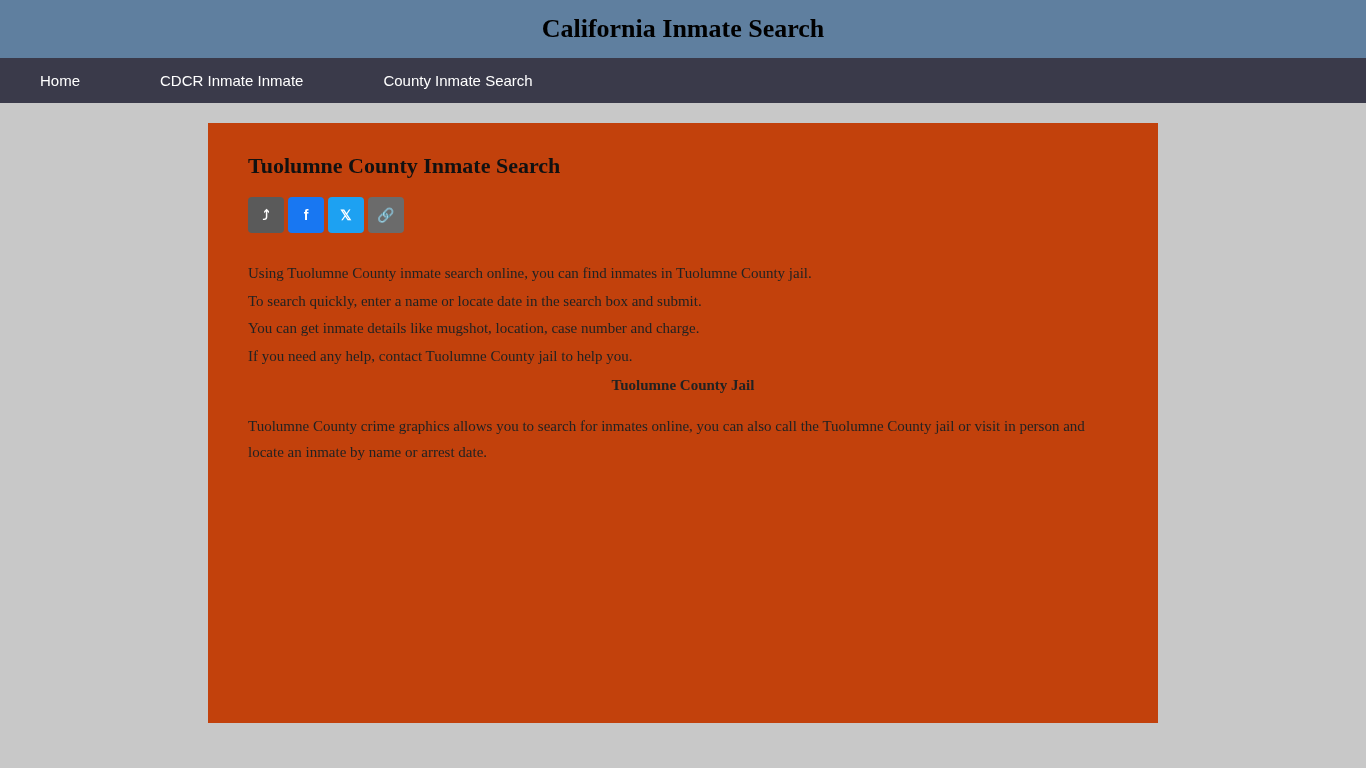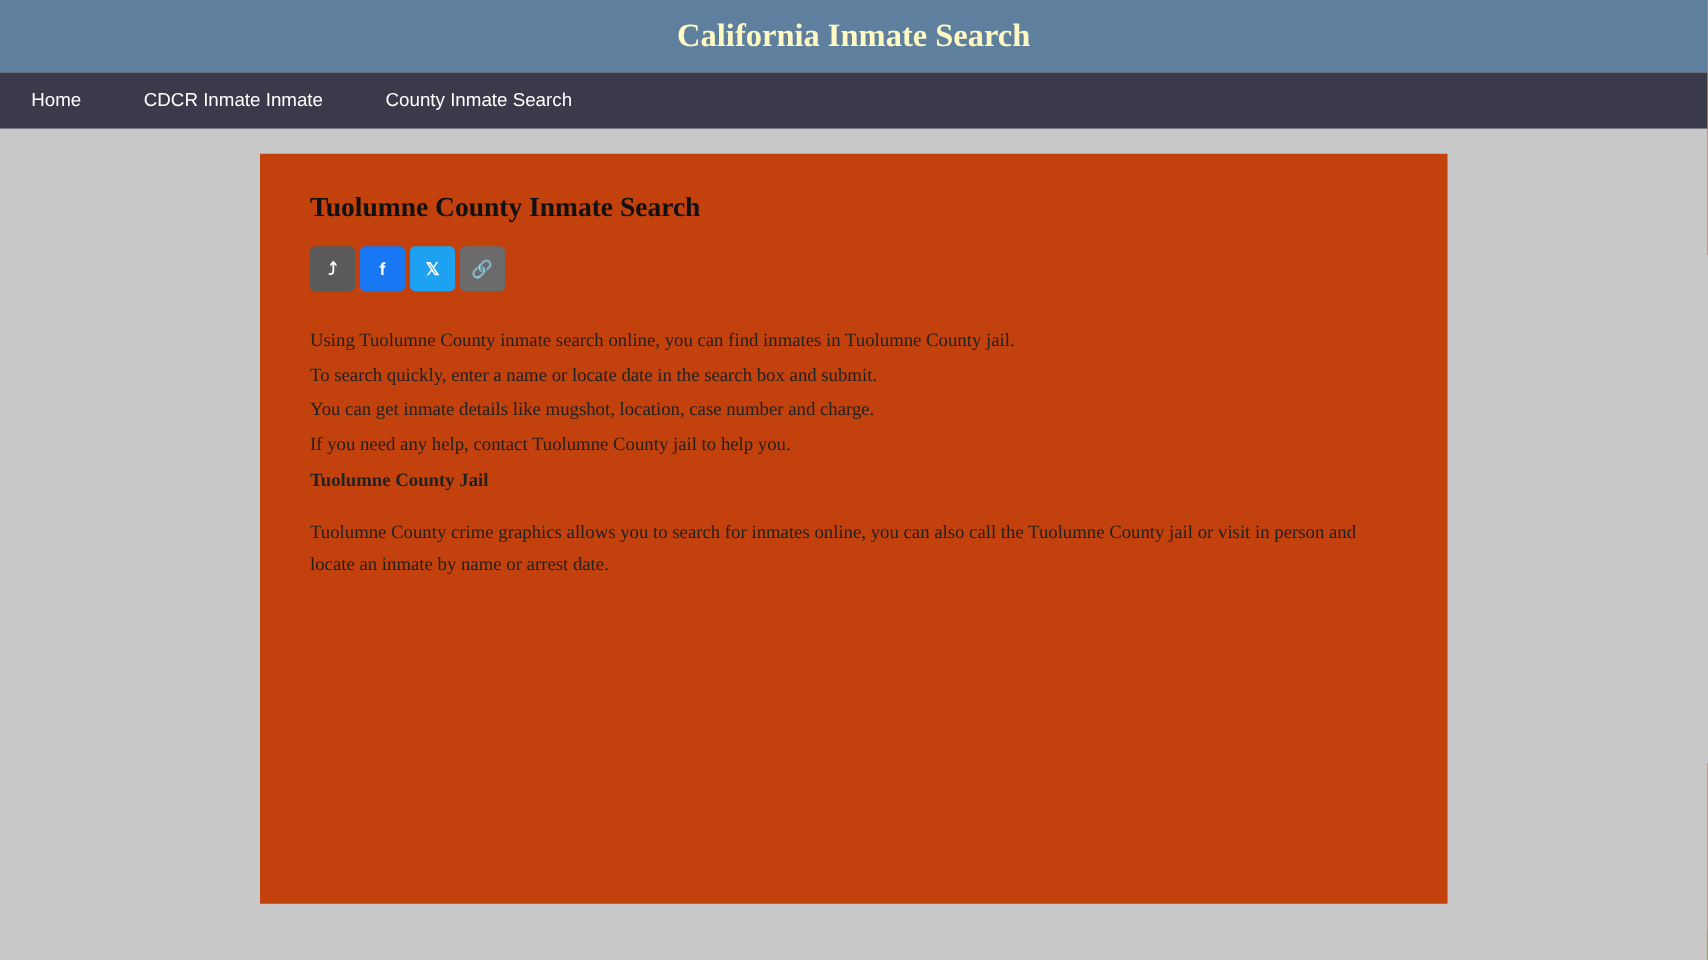--- a/index.html
+++ b/index.html
@@ -23,37 +23,37 @@
     }
 
     
     .site-header {
       background-color: #5f7f9f;
       text-align: center;
       padding: 14px 20px;
     }
 
     .site-title {
-      color: #fef9c3;
+      color: #000000;
       font-size: 26px;
       font-weight: bold;
       font-family: Georgia, serif;
     }
 
     
     .site-nav {
       background-color: #3a3a4a;
       display: flex;
       align-items: center;
       padding: 0;
     }
 
     .nav-item {
       color: #ffffff;
-      padding: 14px 25px;
+      padding: 14px 40px;
       font-size: 15px;
       font-family: Arial, sans-serif;
       cursor: pointer;
       text-decoration: none;
       display: block;
     }
 
     
     .main-content-bg {
       background-color: #c8c8c8;
@@ -122,20 +122,21 @@
     }
 
     .description-block p {
       margin-bottom: 2px;
       font-size: 15px;
       color: #222;
     }
 
     .jail-section {
       margin-bottom: 20px;
+      text-align: center;
     }
 
     .jail-name {
       font-weight: bold;
       font-size: 15px;
       margin-bottom: 4px;
     }
 
     .jail-details p {
       font-size: 15px;

